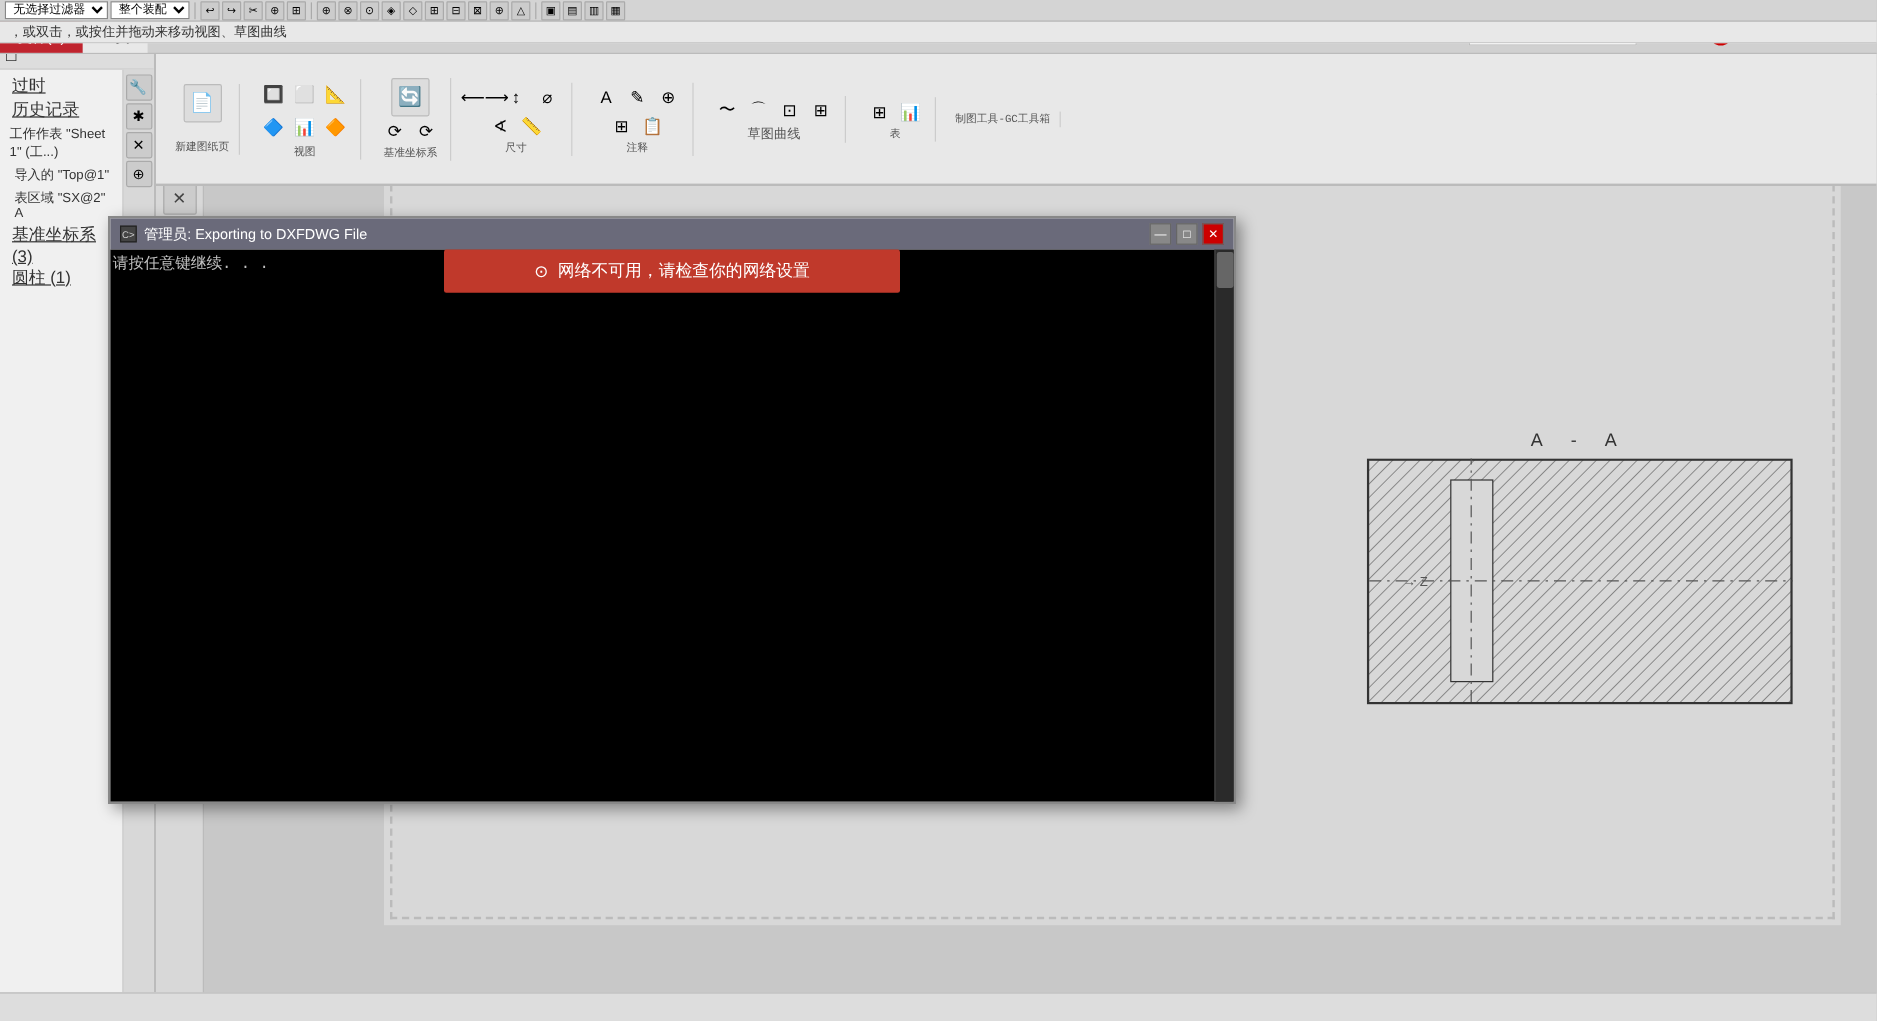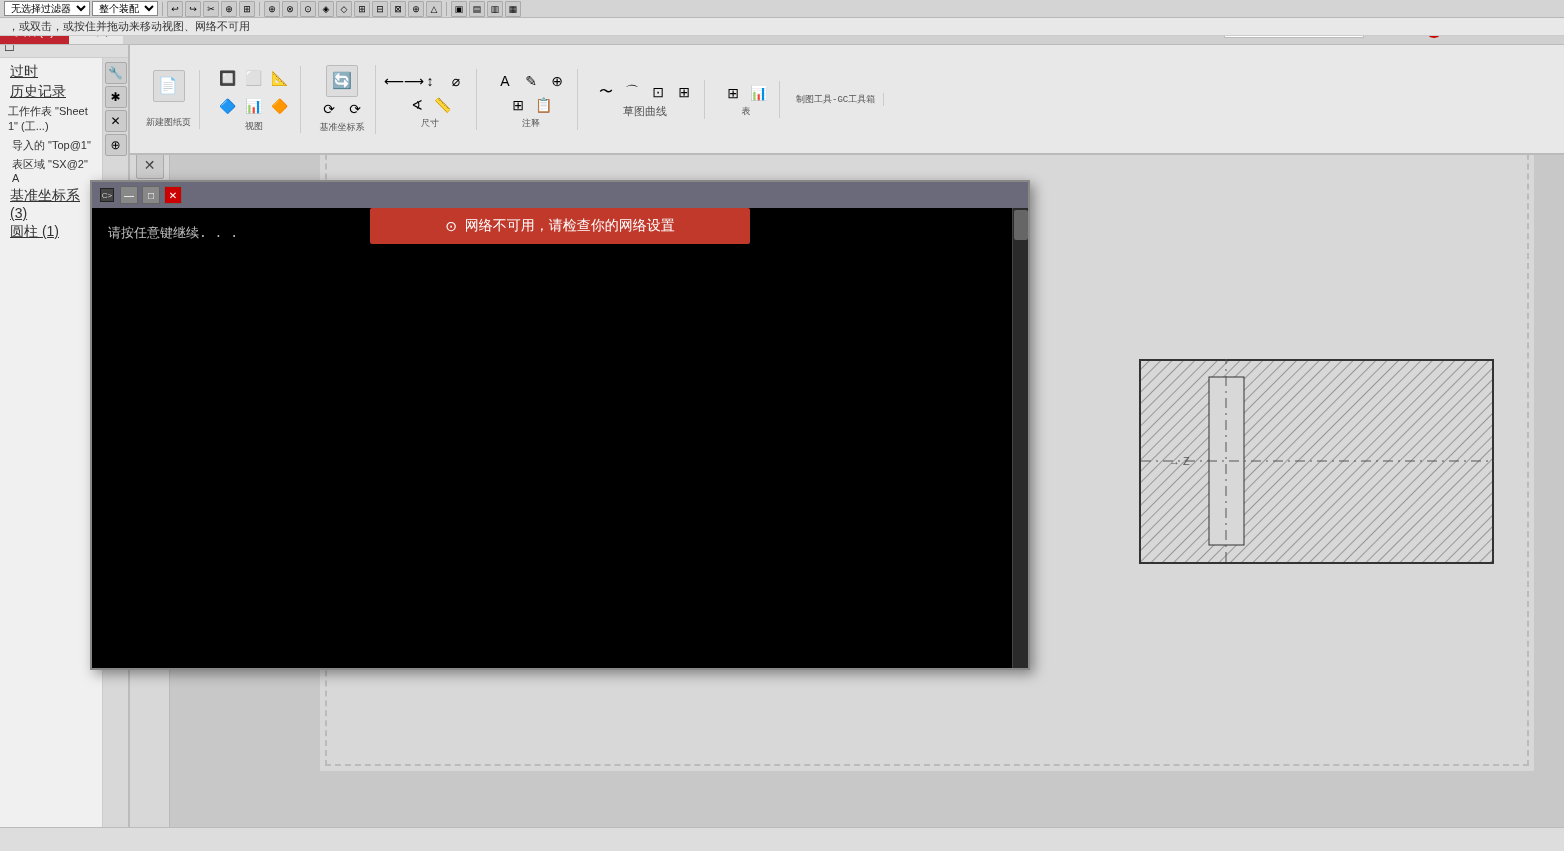--- a/index.html
+++ b/index.html
@@ -183,21 +183,21 @@
       font-size: 14px;
       padding: 0 16px;
     }
 
     .cmd-body {
       flex: 1;
       background: #000;
       color: #c0c0c0;
       font-family: "Courier New", monospace;
       font-size: 13px;
-      padding: 16px;
+      padding: 2px;
       overflow: auto;
     }
 
     
     .watermark {
       position: absolute;
       bottom: 24px;
       right: 24px;
       z-index: 4;
       display: flex;
@@ -434,21 +434,21 @@
   <div class="small-icon-btn">⊕</div>
   <div class="small-icon-btn">△</div>
   <div class="toolbar-sep"></div>
   <div class="small-icon-btn">▣</div>
   <div class="small-icon-btn">▤</div>
   <div class="small-icon-btn">▥</div>
   <div class="small-icon-btn">▦</div>
 </div>
 
 <div class="cmd-hint-line">
-  <span>，或双击，或按住并拖动来移动视图、网络不可用</span>
+  <span>，或双击，或按住并拖动来移动视图、草图曲线</span>
 </div>
 
 <div class="ribbon-tabs-area">
   <div class="rtab active">
     <span>文件(F)</span>
   </div>
   <div class="rtab active2">
     <span>主页</span>
   </div>
 
@@ -601,20 +601,23 @@
   <div class="vert-icon">⊞</div>
 </div>
 
 <div class="main-canvas" style="left:170px;">
 
   <div style="position:absolute;top:10px;left:150px;right:30px;bottom:80px;background:#d8d8d8;">
     <div style="position:absolute;top:5px;left:5px;right:5px;bottom:5px;border:2px dashed #bbb;"></div>
 
     <div style="position:absolute;top:270px;right:40px;">
 
+      <div style="text-align:center;font-size:15px;color:#333;letter-spacing:10px;margin-bottom:6px;">
+        <span>A  -  A</span>
+      </div>
 
       <div style="position:relative;width:355px;height:205px;">
         <svg width="355" height="205">
 
           <defs>
             <pattern id="hatch" patternUnits="userSpaceOnUse" width="8" height="8" patternTransform="rotate(45)">
               <line x1="0" y1="0" x2="0" y2="8" stroke="#555" stroke-width="1"></line>
             </pattern>
           </defs>
 
@@ -629,20 +632,21 @@
           <text x="30" y="106" font-size="11" fill="#555">→ Z</text>
         </svg>
       </div>
     </div>
   </div>
 </div>
 
 <div class="cmd-window">
   <div class="cmd-title-bar">
     <div class="cmd-title-icon">C&gt;</div>
+    <span class="cmd-title-text">管理员: Exporting to DXFDWG File</span>
     <div class="cmd-title-buttons">
       <div class="cmd-title-btn">—</div>
       <div class="cmd-title-btn">□</div>
       <div class="cmd-title-btn close-btn">✕</div>
     </div>
   </div>
 
   <div style="position:relative;">
     <div class="network-error-bar">
       <span>⊙</span>

